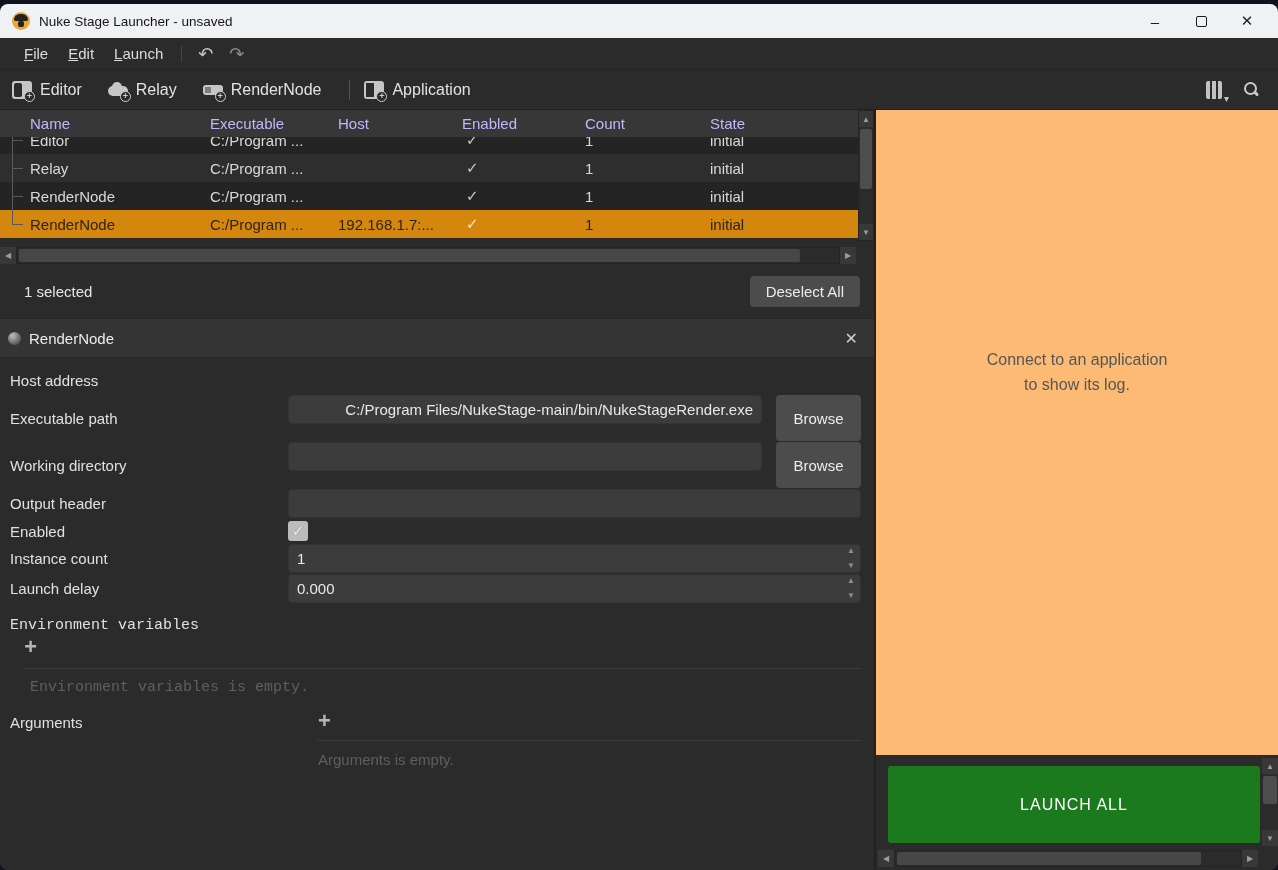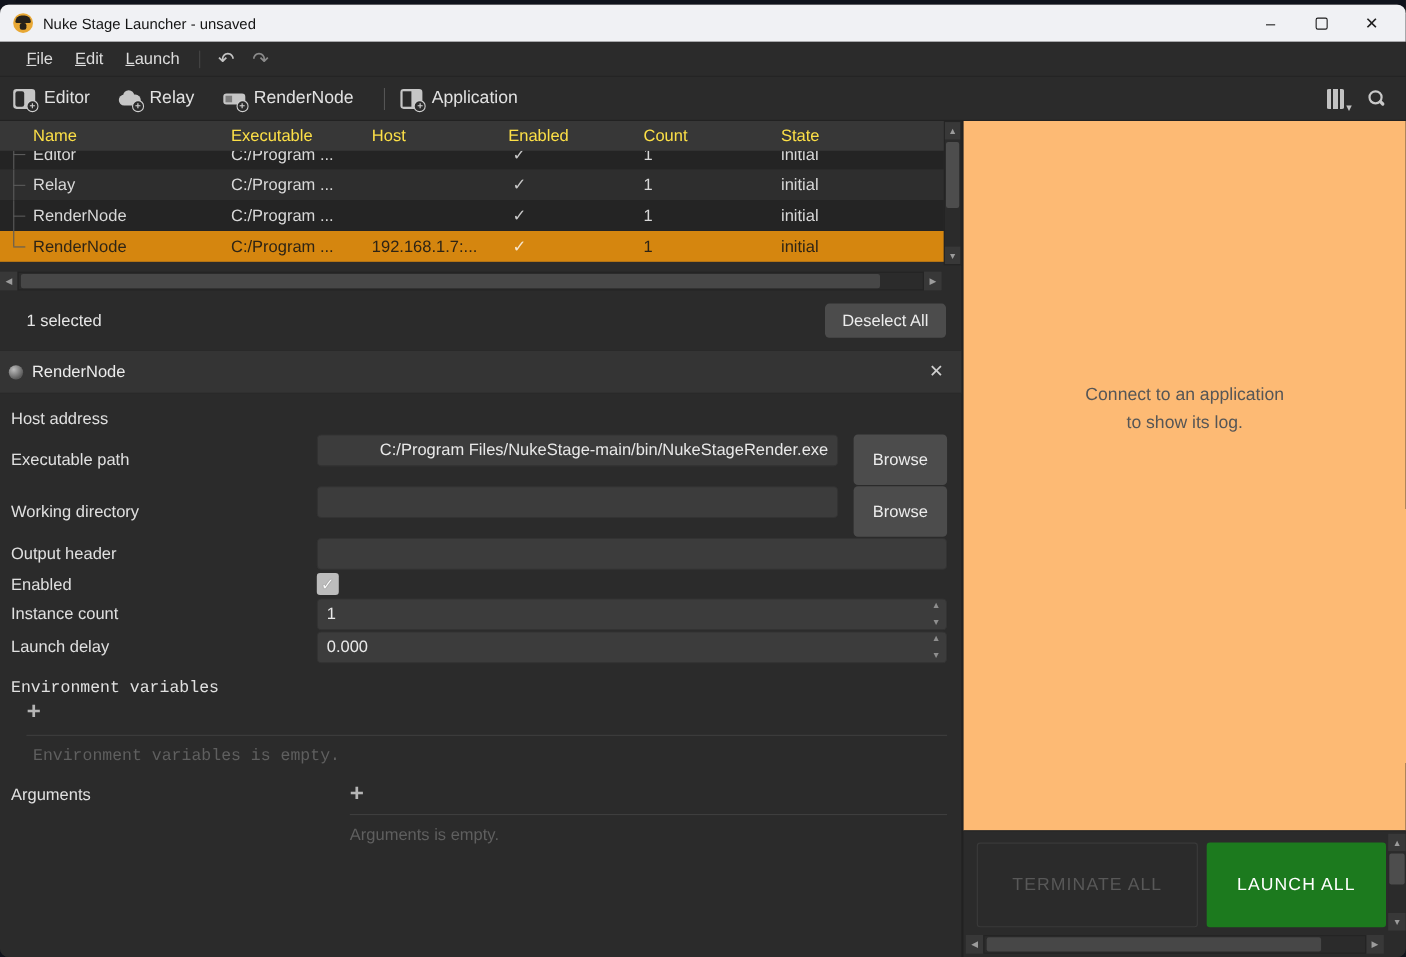--- a/index.html
+++ b/index.html
@@ -67,21 +67,21 @@
   
   .main { flex:1; display:flex; min-height:0; }
   .left-pane { width:876px; background:#2b2b2b; border-right:2px solid #212121; display:flex; flex-direction:column; }
   .right-pane { flex:1; display:flex; flex-direction:column; min-width:0; }
 
   
   .table-wrap { display:flex; flex:0 0 auto; }
   .table-scroll { width:858px; }
   .thead { height:27px; background:#373737; display:grid;
            grid-template-columns:210px 128px 124px 123px 125px 1fr;
-           align-items:center; font-size:15px; color:#fde047; position:relative; z-index:2; }
+           align-items:center; font-size:15px; color:#c4b5fd; position:relative; z-index:2; }
   .thead .c0 { padding-left:30px; }
   .rows-viewport { height:104px; overflow:hidden; position:relative; }
   .rows-inner { margin-top:-11px; }
   .trow { height:28px; display:grid; grid-template-columns:210px 128px 124px 123px 125px 1fr;
           align-items:center; font-size:15px; color:#d8d8d8; position:relative; }
   .trow.odd { background:#242424; }
   .trow.even { background:#2e2e2e; }
   .trow.selected { background:#d5860f; color:#2e2415; }
   .trow .c0 { padding-left:30px; }
   .trow .check { color:#c9c9c9; padding-left:4px; font-size:15px; }
@@ -397,21 +397,20 @@
 
     <div class="right-pane">
       <div class="log-area">
         <div class="log-placeholder">
           <div>Connect to an application</div>
           <div>to show its log.</div>
         </div>
       </div>
       <div class="actions-area">
         <div class="actions-row">
-          <button class="terminate-btn">TERMINATE ALL</button>
           <button class="launch-btn">LAUNCH ALL</button>
         </div>
         <div class="r-vscroll">
           <div class="sb-btn">▲</div>
           <div class="sb-track">
               <div class="sb-thumb" style="top:2px; height:50%;"></div>
             </div>
           <div class="sb-btn">▼</div>
         </div>
         <div class="r-hscroll">

